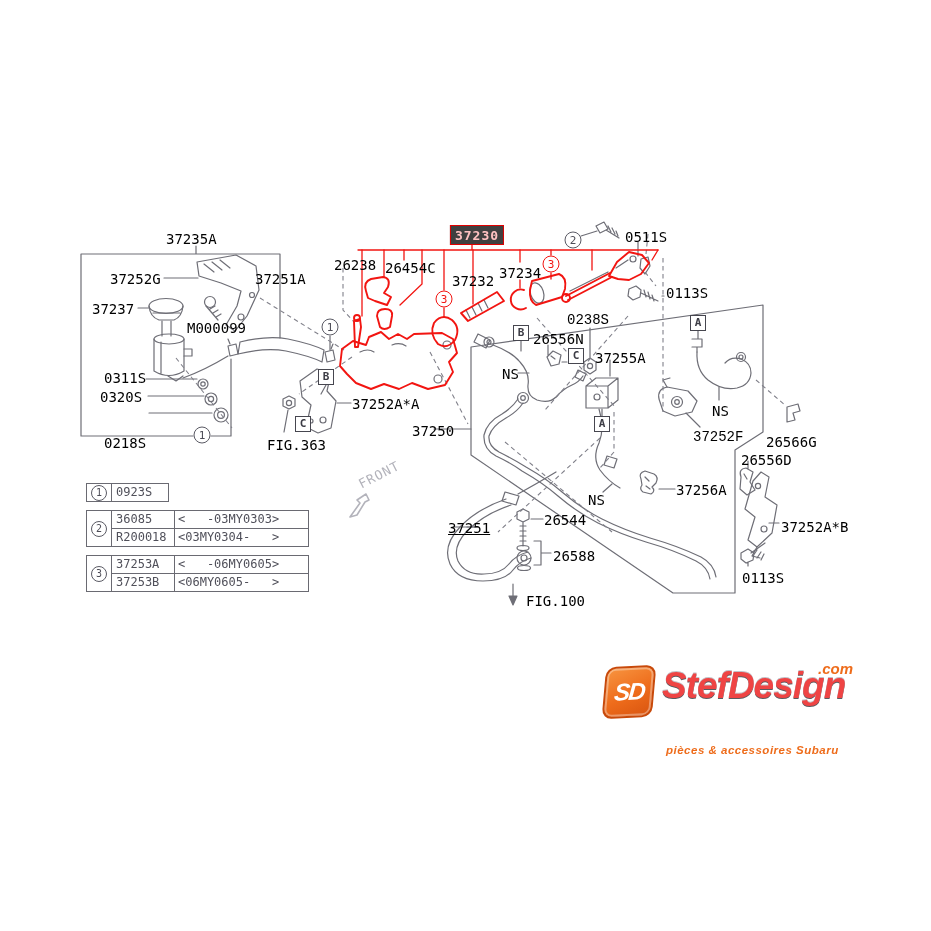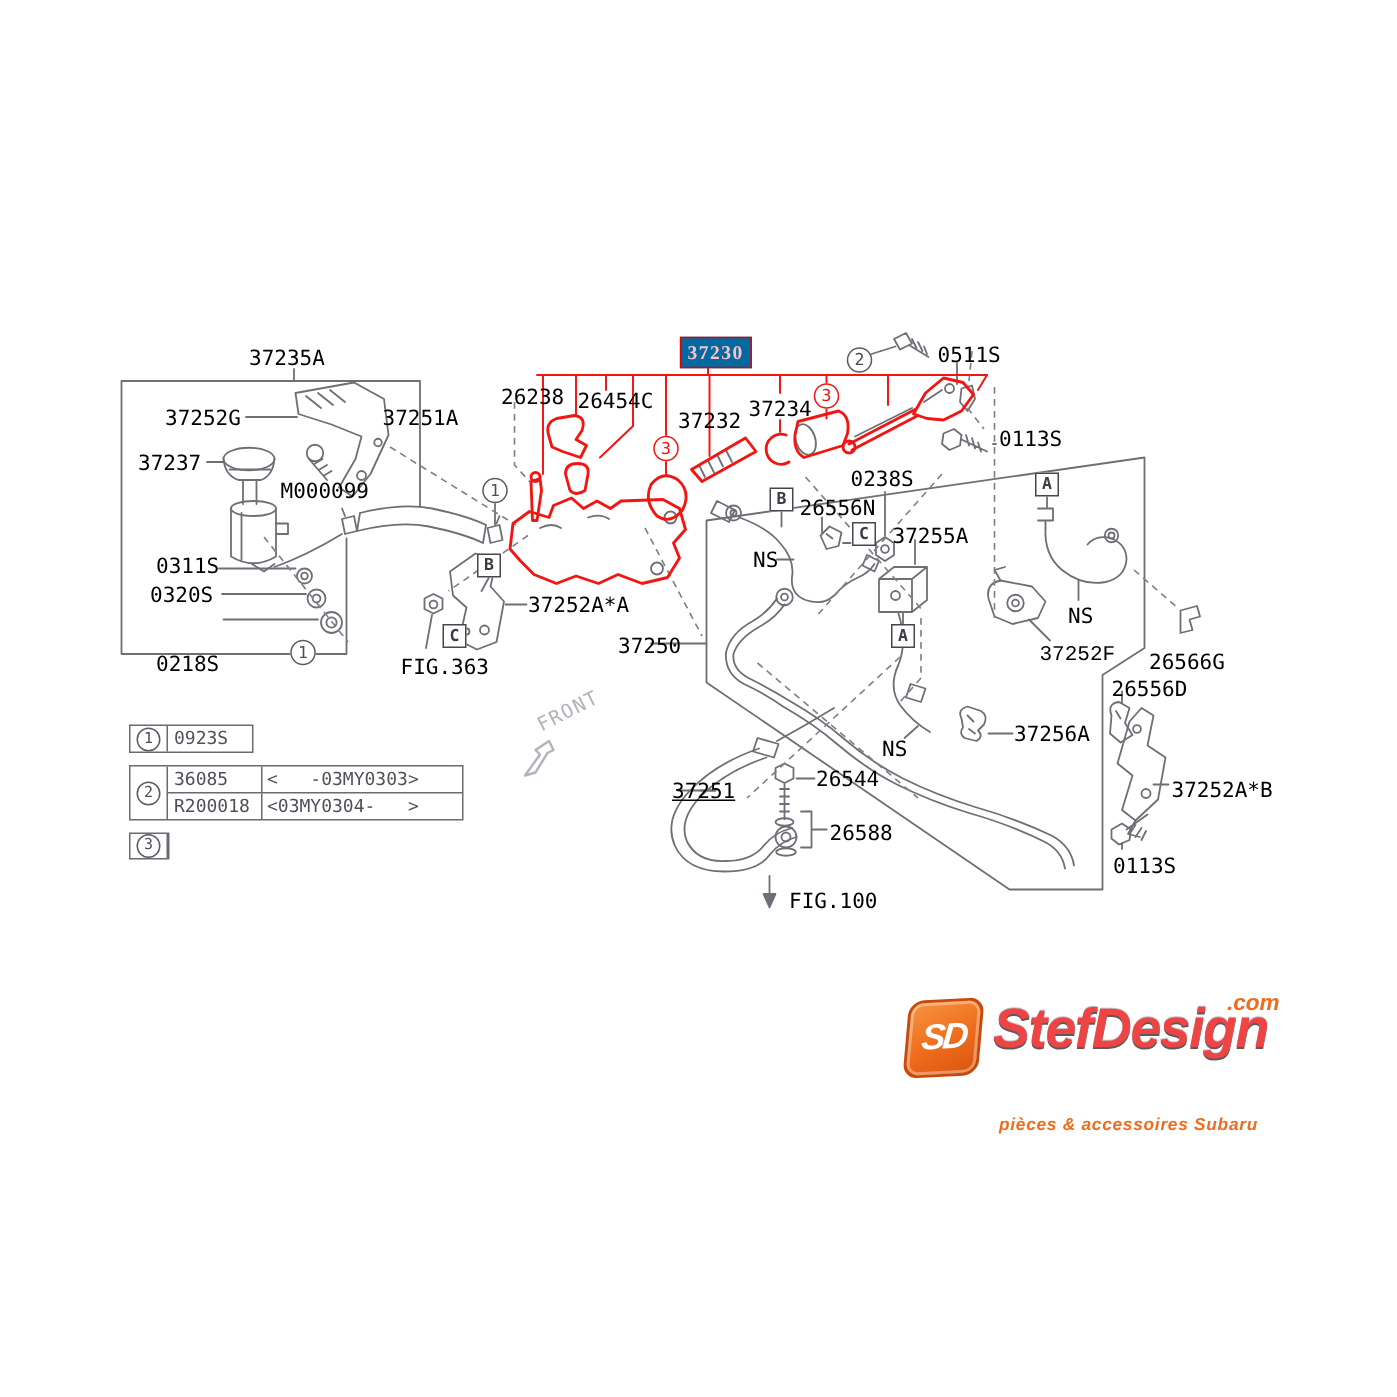--- a/index.html
+++ b/index.html
@@ -1,23 +1,23 @@
 <!DOCTYPE html>
 <html><head>
 <meta charset="utf-8">
 <style>
   html,body{margin:0;padding:0;background:#ffffff;}
   #stage{position:relative;width:931px;height:931px;background:#fff;overflow:hidden;
          font-family:"DejaVu Sans Mono","Liberation Mono",monospace;}
   svg.art{position:absolute;left:0;top:0;}
   .plabel{position:absolute;font-size:14px;line-height:14px;color:#000000;
           letter-spacing:0px;white-space:pre;}
-  .hlabel{position:absolute;transform:translate(-50%,-50%);background:#0369a1;
+  .hlabel{position:absolute;transform:translate(-50%,-50%);background:#404040;
           color:#ffc2c2;font-size:13px;font-weight:bold;padding:2px 4px 1px 4px;
-          letter-spacing:1px;border:1px solid #e00000;font-family:Liberation Serif, serif;}
+          letter-spacing:1px;border:1px solid #e00000;}
   .cmark{position:absolute;width:17px;height:17px;border:1.5px solid #5a5a64;
          border-radius:50%;color:#4d4d57;font-size:11px;line-height:16px;
          text-align:center;transform:translate(-50%,-50%);background:#fff;box-sizing:border-box;}
   .cmark.red{border-color:#f21511;color:#f21511;}
   .bmark{position:absolute;width:16px;height:16px;border:1.6px solid #46464f;
          color:#3c3c45;font-size:11px;font-weight:bold;line-height:14px;text-align:center;
          transform:translate(-50%,-50%);background:#fff;box-sizing:border-box;}
   .front{position:absolute;left:356px;top:478px;color:#b3b3bb;font-size:13px;
          letter-spacing:1px;transform:rotate(-27deg);transform-origin:left top;}
   
@@ -229,21 +229,21 @@
       <div class="plabel" style="left: 100px; top: 390px;">0320S</div>
       <div class="plabel" style="left: 104px; top: 408px; margin-top: 28px;">0218S</div>
       <div class="plabel" style="left: 267px; top: 438px;">FIG.363</div>
       <div class="plabel" style="left: 352px; top: 397px;">37252A*A</div>
       <div class="plabel" style="left: 334px; top: 258px;">26238</div>
       <div class="plabel" style="left: 385px; top: 261px;">26454C</div>
       <div class="plabel" style="left: 452px; top: 274px;">37232</div>
       <div class="plabel" style="left: 499px; top: 266px;">37234</div>
       <div class="plabel" style="left: 625px; top: 230px;">0511S</div>
       <div class="plabel" style="left: 666px; top: 286px;">0113S</div>
-      <div class="plabel" style="left: 567px; top: 313px;">0238S</div>
+      <div class="plabel" style="left: 567px; top: 313px; font-family: Liberation Mono, monospace;">0238S</div>
       <div class="plabel" style="left: 533px; top: 332px;">26556N</div>
       <div class="plabel" style="left: 595px; top: 351px;">37255A</div>
       <div class="plabel" style="left: 502px; top: 367px;">NS</div>
       <div class="plabel" style="left: 412px; top: 424px;">37250</div>
       <div class="plabel" style="left: 712px; top: 404px;">NS</div>
       <div class="plabel" style="left: 693px; top: 430px; font-family: Liberation Mono, monospace;">37252F</div>
       <div class="plabel" style="left: 766px; top: 435px;">26566G</div>
       <div class="plabel" style="left: 741px; top: 453px;">26556D</div>
       <div class="plabel" style="left: 676px; top: 483px;">37256A</div>
       <div class="plabel" style="left: 588px; top: 493px;">NS</div>
@@ -293,20 +293,30 @@
           <div class="lrow">
             <div class="lcode">R200018</div>
             <div class="lrange">&lt;03MY0304-   &gt;</div>
           </div>
         </div>
       </div>
       <div class="lblock">
         <div class="lsym">
           <div class="sc">3</div>
         </div>
+        <div class="lrows">
+          <div class="lrow">
+            <div class="lcode">37253A</div>
+            <div class="lrange">&lt;   -06MY0605&gt;</div>
+          </div>
+          <div class="lrow">
+            <div class="lcode">37253B</div>
+            <div class="lrange">&lt;06MY0605-   &gt;</div>
+          </div>
+        </div>
       </div>
     </div>
 
   <div id="logo">
     <div class="tile">SD</div>
     <div class="word">StefDesign</div>
     <div class="tld">.com</div>
     <div class="tag">pièces &amp; accessoires Subaru</div>
   </div>
 </div>

